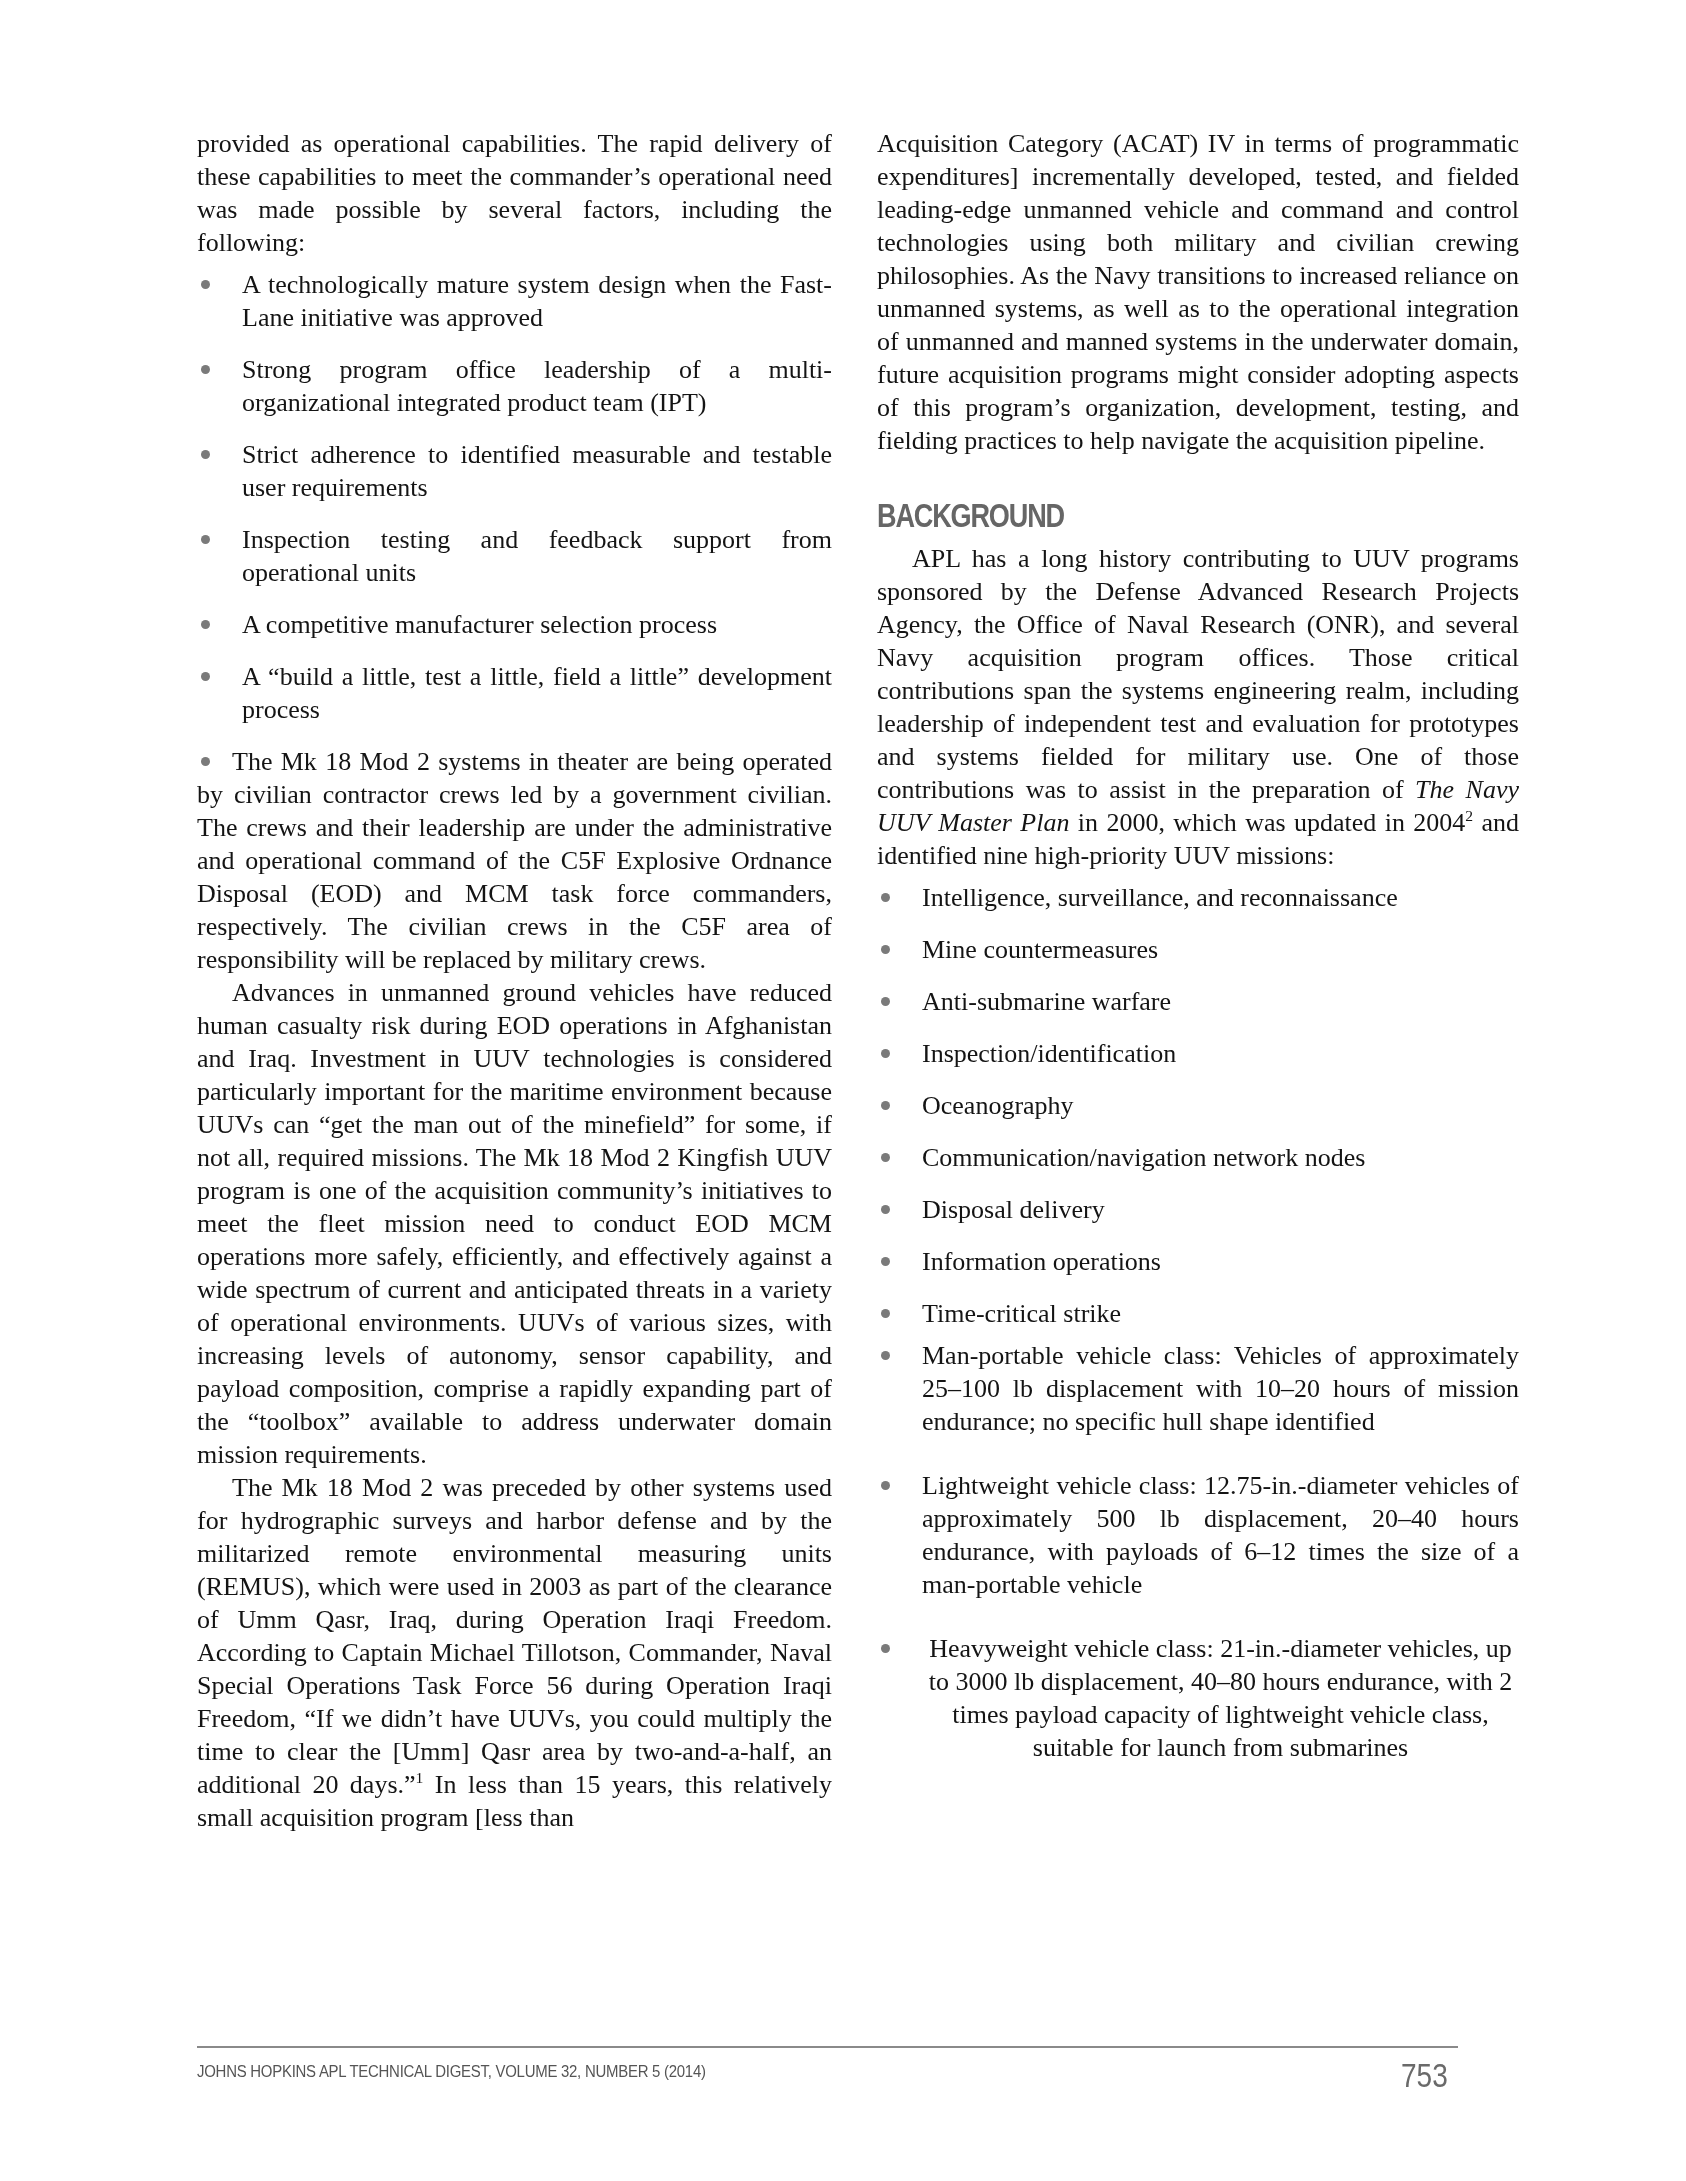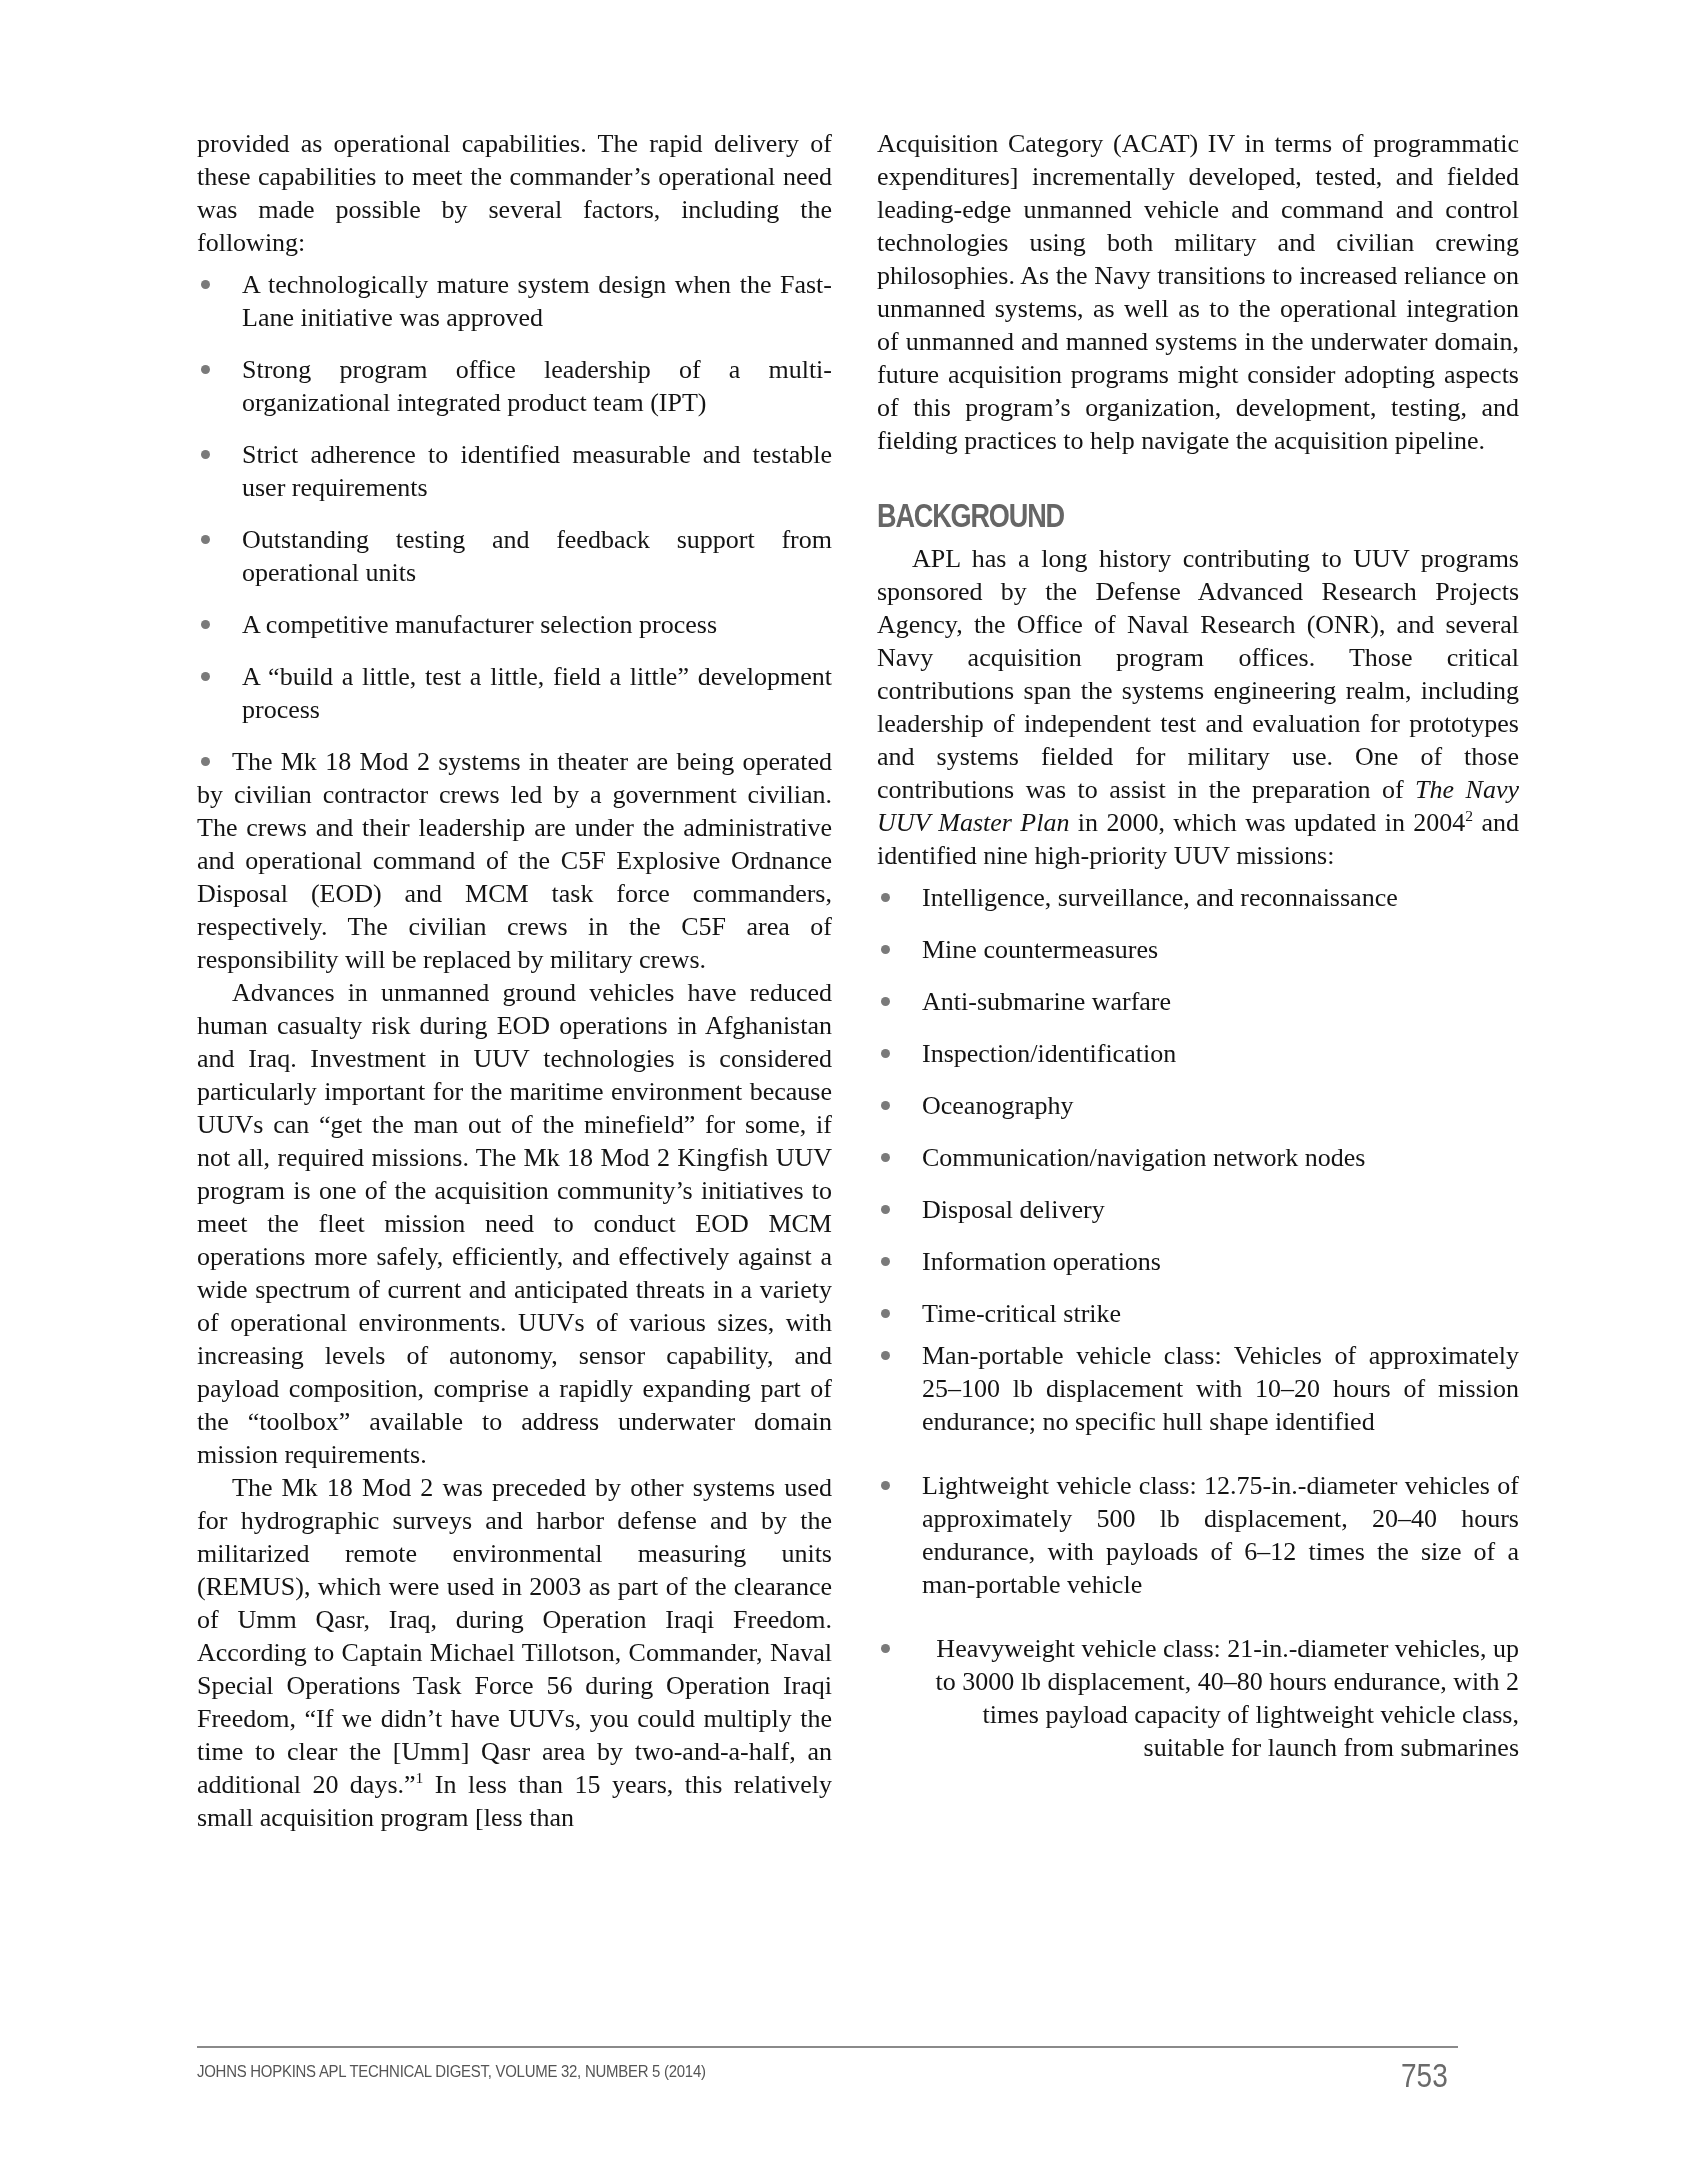--- a/index.html
+++ b/index.html
@@ -66,21 +66,21 @@
 
 <div class="page">
 
   <div class="col left">
     <p>provided as operational capabilities. The rapid delivery of these capabilities to meet the commander’s operational need was made possible by several factors, including the following:</p>
 
     <ul class="bullets">
       <li><span class="dot"></span><span>A technologically mature system design when the Fast-Lane initiative was approved</span></li>
       <li><span class="dot"></span><span>Strong program office leadership of a multi-organizational integrated product team (IPT)</span></li>
       <li><span class="dot"></span><span>Strict adherence to identified measurable and testable user requirements</span></li>
-      <li><span class="dot"></span><span>Outstanding testing and feedback support from operational units</span></li>
+      <li><span class="dot"></span><span>Inspection testing and feedback support from operational units</span></li>
       <li><span class="dot"></span><span>A competitive manufacturer selection process</span></li>
       <li><span class="dot"></span><span>A “build a little, test a little, field a little” development process</span></li>
       <li style="margin-bottom:1.8px"><span class="dot"></span></li>
     </ul>
 
     <p class="indent">The Mk 18 Mod 2 systems in theater are being operated by civilian contractor crews led by a government civilian. The crews and their leadership are under the administrative and operational command of the C5F Explosive Ordnance Disposal (EOD) and MCM task force commanders, respectively. The civilian crews in the C5F area of responsibility will be replaced by military crews.</p>
     <p class="indent">Advances in unmanned ground vehicles have reduced human casualty risk during EOD operations in Afghanistan and Iraq. Investment in UUV technologies is considered particularly important for the maritime environment because UUVs can “get the man out of the minefield” for some, if not all, required missions. The Mk 18 Mod 2 Kingfish UUV program is one of the acquisition community’s initiatives to meet the fleet mission need to conduct EOD MCM operations more safely, efficiently, and effectively against a wide spectrum of current and anticipated threats in a variety of operational environments. UUVs of various sizes, with increasing levels of autonomy, sensor capability, and payload composition, comprise a rapidly expanding part of the “toolbox” available to address underwater domain mission requirements.</p>
     <p class="indent"><span>The Mk 18 Mod 2 was preceded by other systems used for hydrographic surveys and harbor defense and by the militarized remote environmental measuring units (REMUS), which were used in 2003 as part of the clearance of Umm Qasr, Iraq, during Operation Iraqi Freedom. According to Captain Michael Tillotson, Commander, Naval Special Operations Task Force 56 during Operation Iraqi Freedom, “If we didn’t have UUVs, you could multiply the time to clear the [Umm] Qasr area by two-and-a-half, an additional 20 days.”</span><sup>1</sup><span> In less than 15 years, this relatively small acquisition program [less than</span></p>
   </div>
 
@@ -100,21 +100,21 @@
       <li><span class="dot"></span><span>Communication/navigation network nodes</span></li>
       <li><span class="dot"></span><span>Disposal delivery</span></li>
       <li><span class="dot"></span><span>Information operations</span></li>
       <li style="margin-bottom:1px"><span class="dot"></span><span>Time-critical strike</span></li>
     </ul>
 
 
     <ul class="bullets" style="margin-top:5.5px">
       <li style="margin-bottom:31px"><span class="dot"></span><b>Man-portable vehicle class:</b><span> Vehicles of approximately 25–100 lb displacement with 10–20 hours of mission endurance; no specific hull shape identified</span></li>
       <li style="margin-bottom:31px"><span class="dot"></span><b>Lightweight vehicle class:</b><span> 12.75-in.-diameter vehicles of approximately 500 lb displacement, 20–40 hours endurance, with payloads of 6–12 times the size of a man-portable vehicle</span></li>
-      <li style="text-align:right"><span class="dot"></span><b>Heavyweight vehicle class:</b><span> 21-in.-diameter vehicles, up to 3000 lb displacement, 40–80 hours endurance, with 2 times payload capacity of lightweight vehicle class, suitable for launch from submarines</span></li>
+      <li style="text-align:center"><span class="dot"></span><b>Heavyweight vehicle class:</b><span> 21-in.-diameter vehicles, up to 3000 lb displacement, 40–80 hours endurance, with 2 times payload capacity of lightweight vehicle class, suitable for launch from submarines</span></li>
     </ul>
   </div>
 
   <div class="rule"></div>
   <div class="footer-journal">JOHNS HOPKINS APL TECHNICAL DIGEST, VOLUME 32, NUMBER 5 (2014)</div>
   <div class="footer-page">753</div>
 </div>
 
 
 </body></html>

